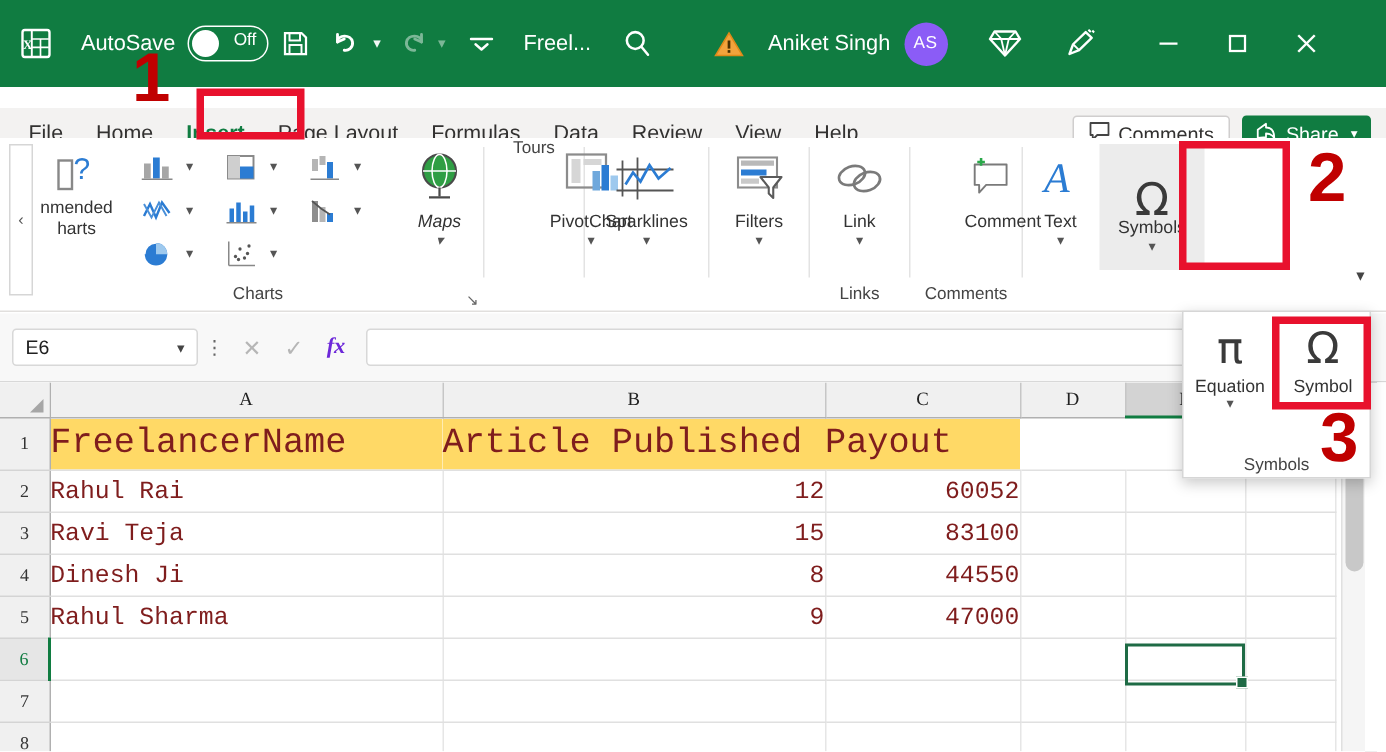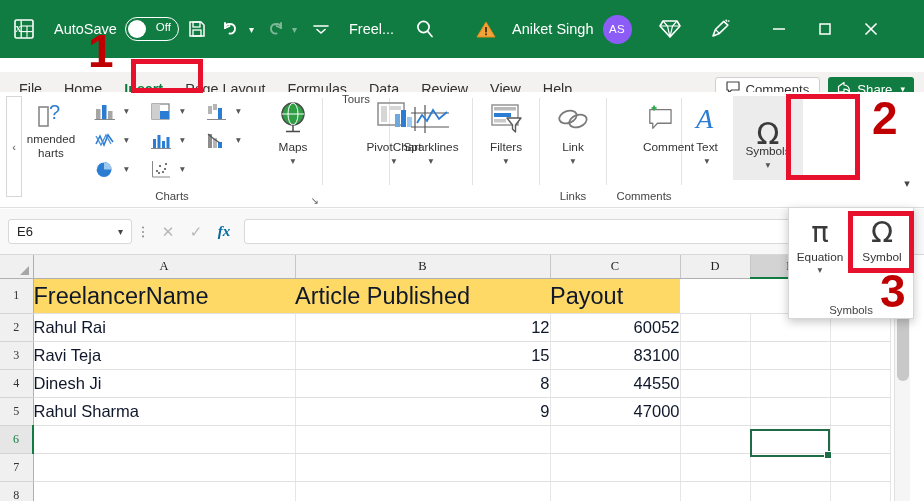--- a/index.html
+++ b/index.html
@@ -144,21 +144,21 @@
     width: 124px; height: 25px; margin-left: 8px; border:1px solid #d8d8d8; background:#fff;
     border-radius: 3px; display:flex; align-items:center; padding: 0 8px; font-size: 13px; color:#202020;
   }
   .namebox .car { margin-left:auto; font-size: 10px; color:#444; }
   .fb-dots { width: 22px; text-align:center; font-size: 13px; color:#666; letter-spacing:0; }
   .fb-x, .fb-check, .fb-fx {
     width: 28px; text-align:center; font-size: 15px;
   }
   .fb-x { color:#b6b6b6; }
   .fb-check { color:#b6b6b6; }
-  .fb-fx { color:#0369a1; font-style: italic; font-family: "Liberation Serif", serif; font-weight:bold; }
+  .fb-fx { color:#6d28d9; font-style: italic; font-family: "Liberation Serif", serif; font-weight:bold; }
   .fb-input {
     flex:1; height: 25px; margin: 0 16px 0 6px; background:#fff; border:1px solid #d8d8d8;
     border-radius:3px; font-size: 13px; color:#202020; padding: 0 6px; display:flex; align-items:center;
   }
 
   
   .gridwrap { position:absolute; left:0; top:255px; width: 924px; height: 246px; background:#fff; overflow:hidden; }
   table.sheet { border-collapse: collapse; table-layout: fixed; }
   table.sheet td, table.sheet th { padding:0; margin:0; }
   .corner {
@@ -176,22 +176,22 @@
   }
   th.colhead.sel { background:#d3d3d3; border-bottom: 2px solid #107c41; }
   td.rowhead {
     width:33px; height: 28px; background:#f0f0f0; border-right:1px solid #b0b0b0;
     border-bottom:1px solid #d4d4d4; font-size: 12px; color:#333; text-align:center;
     font-family:"Liberation Serif", serif;
   }
   td.rowhead.sel { color:#107c41; border-right: 2px solid #107c41; background:#e6e6e6; }
   td.cell {
     height: 28px; border-right: 1px solid #e6e6e6; border-bottom: 1px solid #e0e0e0;
-    font-size: 16.5px; color:#0f172a; padding: 0 5px; white-space: nowrap; overflow: hidden;
-    font-family: Liberation Sans, sans-serif;
+    font-size: 16.5px; color:#7f1d1d; padding: 0 5px; white-space: nowrap; overflow: hidden;
+    font-family: Liberation Mono, monospace;
   }
   tr.hdrrow td.cell {
     background: #ffd966; font-size: 23.5px; height: 34px; line-height: 34px;
     border-right: none; border-bottom: 1px solid #e0e0e0;
   }
   tr.hdrrow td.rowhead { height: 34px; }
   td.num { text-align: right; padding-right: 9px; }
   td.cell.selcell { outline: none; position: relative; }
 
   .selbox {
@@ -485,21 +485,21 @@
                   <rect x="3" y="4" width="4" height="14" fill="#8d8d8d"></rect>
                   <rect x="8" y="8" width="4" height="10" fill="#b5b5b5"></rect>
                   <rect x="13" y="12" width="4" height="6" fill="#2b7cd3"></rect>
                   <polyline points="3,4 9,9 15,13" fill="none" stroke="#555" stroke-width="1.2"></polyline>
                 </svg>
               </span>
                 <span class="car">▾</span>
             </div>
           </div>
 
-          <div class="bigbtn" style="margin-left:6px;">
+          <div class="bigbtn" style="margin-left:6px;font-style:italic;">
             <div class="glyph">
               <svg width="40" height="38" viewBox="0 0 40 38">
                 <circle cx="20" cy="15" r="11" fill="#2f9e44" stroke="#4a4a4a" stroke-width="1.4"></circle>
                 <ellipse cx="20" cy="15" rx="5" ry="11" fill="none" stroke="#ffffff" stroke-width="1"></ellipse>
                 <line x1="9" y1="15" x2="31" y2="15" stroke="#ffffff" stroke-width="1"></line>
                 <line x1="20" y1="26" x2="20" y2="32" stroke="#4a4a4a" stroke-width="1.5"></line>
                 <line x1="13" y1="32.5" x2="27" y2="32.5" stroke="#4a4a4a" stroke-width="1.5"></line>
               </svg>
             </div>
             <span>Maps</span>

